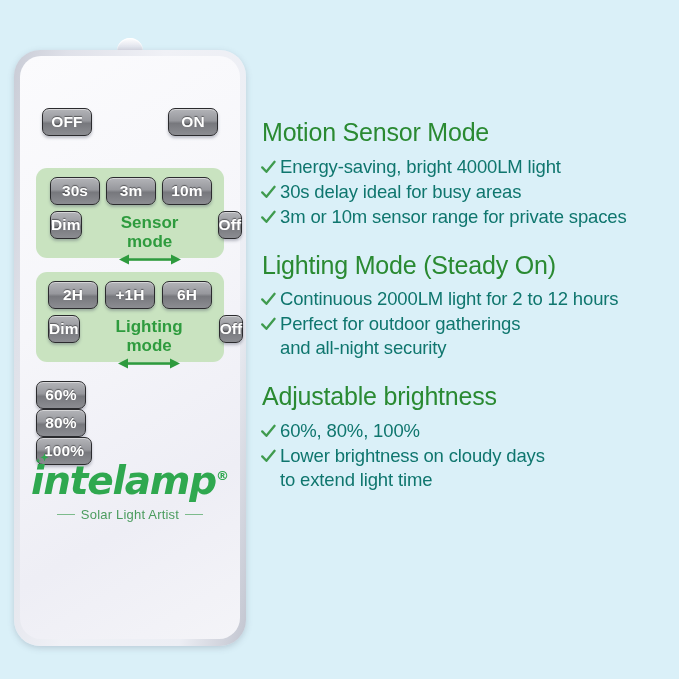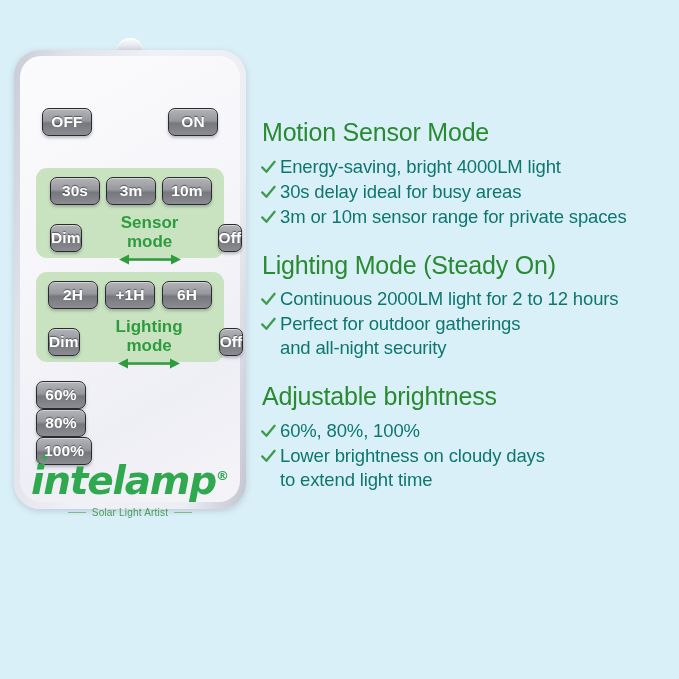--- a/index.html
+++ b/index.html
@@ -37,21 +37,21 @@
     border-radius: 13px 13px 0 0;
     background: linear-gradient(180deg, #ffffff 0%, #e4e6ee 55%, #cfd2dd 100%);
     box-shadow: inset 0 1px 1px #ffffff;
     z-index: 0;
   }
   .remote-body {
     position: absolute;
     left: 0;
     top: 12px;
     width: 232px;
-    height: 459px;
+    height: 596px;
     border-radius: 26px;
     background: linear-gradient(100deg, #c9ccd6 0%, #dfe1e9 16%, #f0f1f6 45%, #eceef4 80%, #c2c5d0 100%);
     box-shadow: 0 2px 6px rgba(90, 100, 120, 0.25);
     z-index: 1;
   }
   .remote-face {
     position: absolute;
     left: 6px;
     top: 6px;
     right: 6px;
@@ -115,21 +115,21 @@
   .panel-lighting { top: 216px; height: 90px; }
 
   .panel-row-top {
     display: flex;
     justify-content: space-between;
     padding: 0 6px;
   }
   .panel-row-bot {
     display: flex;
     justify-content: space-between;
-    align-items: center;
+    align-items: flex-start;
     padding: 6px 6px 0 6px;
     gap: 36px;
   }
   .panel-label {
     flex: 1;
     text-align: center;
     color: #2e9b3e;
     font-weight: bold;
     font-size: 17px;
     line-height: 1.12;
@@ -177,21 +177,21 @@
   .reg {
     font-size: 13px;
     font-style: normal;
     font-weight: bold;
     vertical-align: super;
     letter-spacing: 0;
   }
   .logo-tag {
     margin-top: 7px;
     color: #4b9c5e;
-    font-size: 10px;
+    font-size: 13px;
     letter-spacing: 0.2px;
     display: flex;
     align-items: center;
     justify-content: center;
     gap: 6px;
   }
   .tag-rule {
     display: block;
     width: 18px;
     height: 1.5px;

